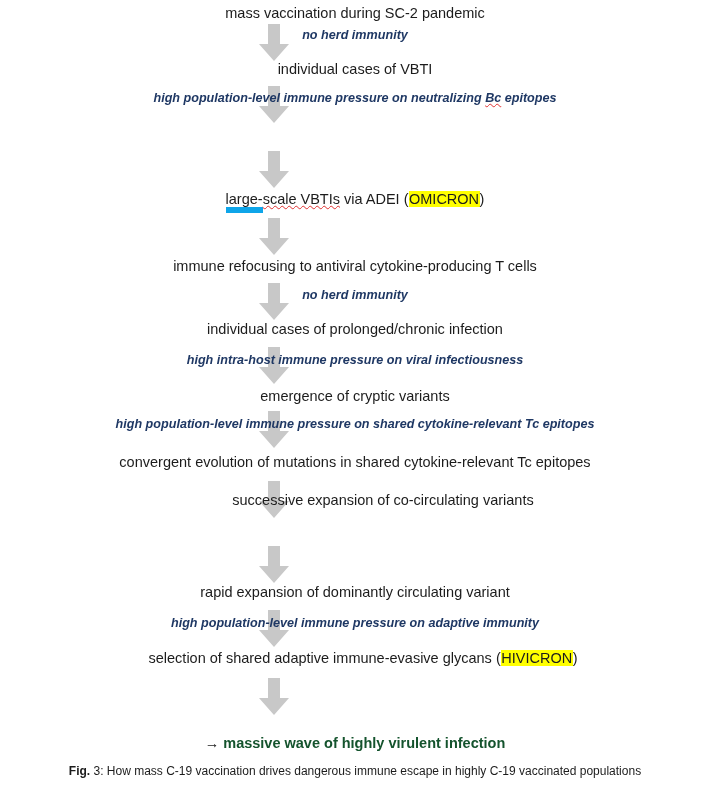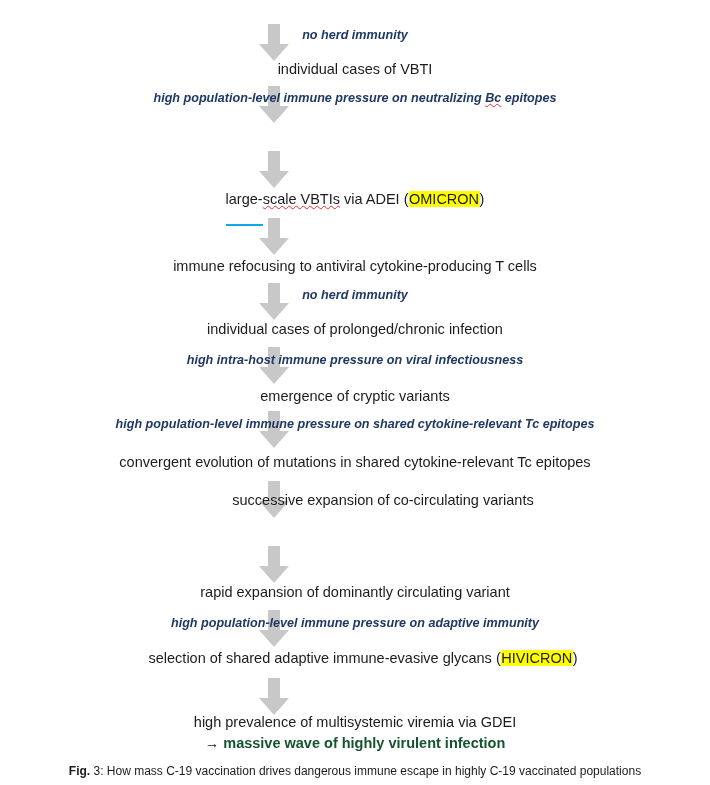--- a/index.html
+++ b/index.html
@@ -62,22 +62,22 @@
     padding: 0 0.5px;
   }
   .redwave {
     text-decoration: underline;
     text-decoration-style: wavy;
     text-decoration-color: #e03131;
     text-decoration-thickness: 1px;
     text-underline-offset: 1px;
   }
   .bluemark {
-    border-bottom: 2px solid #0ea5e9;
-    padding-bottom: 17px;
+    border-bottom: 6px solid #0ea5e9;
+    padding-bottom: 0px;
   }
   .redbold {
     color: #14532d;
     font-weight: bold;
     text-align: right;
   }
   .blackarrowglyph {
     color: #1a1a1a;
     font-weight: normal;
   }
@@ -149,20 +149,21 @@
     <svg viewBox="0 0 32 38" xmlns="http://www.w3.org/2000/svg">
         <polygon points="10,0 22,0 22,20 31,20 16,37 1,20 10,20" fill="#c8c8c8"></polygon>
       </svg>
   </div>
   <div class="arrow" style="top:678px;">
     <svg viewBox="0 0 32 38" xmlns="http://www.w3.org/2000/svg">
         <polygon points="10,0 22,0 22,20 31,20 16,37 1,20 10,20" fill="#c8c8c8"></polygon>
       </svg>
   </div>
 
+  <div class="node" style="top:5px;">mass vaccination during SC-2 pandemic</div>
 
   <div class="annot" style="top:28px;">no herd immunity</div>
 
   <div class="node" style="top:61px;">individual cases of VBTI</div>
 
   <div class="annot" style="top:91px;">
     <span>high population-level immune pressure on neutralizing </span><span class="redwave">Bc</span><span> epitopes</span>
   </div>
 
 
@@ -187,21 +188,20 @@
   <div class="node" style="top:492px;padding-left:28px;">successive expansion of co-circulating variants</div>
 
   <div class="node" style="top:584px;">rapid expansion of dominantly circulating variant</div>
 
   <div class="annot" style="top:616px;">high population-level immune pressure on adaptive immunity</div>
 
   <div class="node" style="top:650px;padding-left:8px;">
     <span>selection of shared adaptive immune-evasive glycans (</span><span class="hl">HIVICRON</span><span>)</span>
   </div>
 
-  <div class="node" style="top:714px;">high prevalence of multisystemic viremia via GDEI</div>
 
   <div class="node" style="top:735px;">
     <span class="blackarrowglyph">→ </span><span class="redbold">massive wave of highly virulent infection</span>
   </div>
 
   <div id="caption">
     <span class="figlabel">Fig.</span><span> 3: How mass C-19 vaccination drives dangerous immune escape in highly C-19 vaccinated populations</span>
   </div>
 
 </div>

